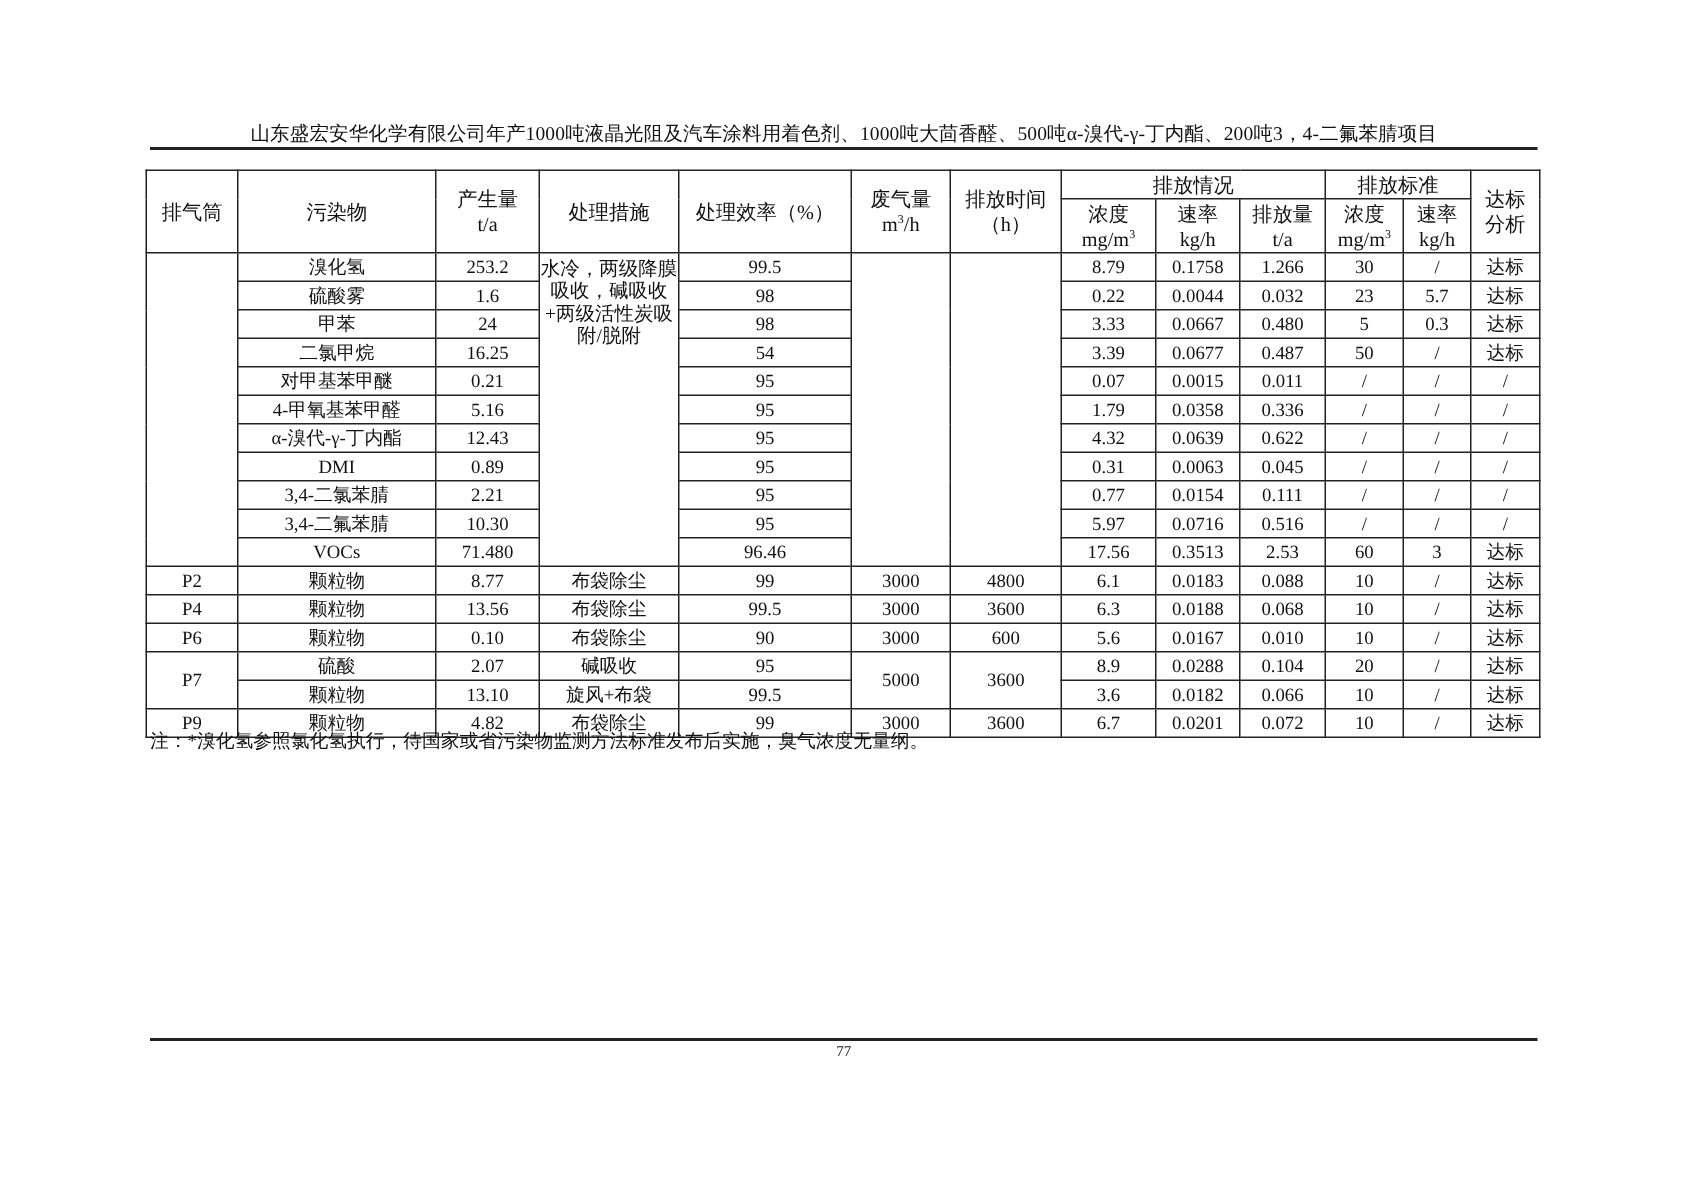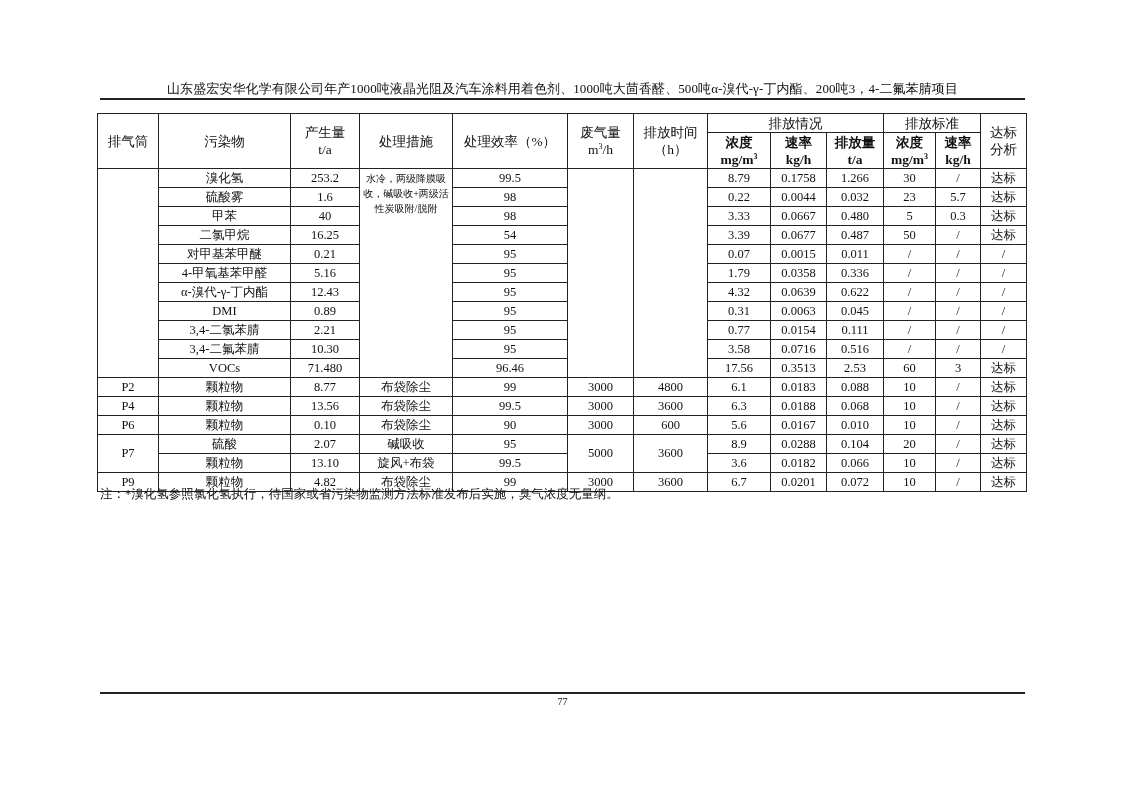--- a/index.html
+++ b/index.html
@@ -7,23 +7,23 @@
          font-family:"Liberation Serif","DejaVu Serif",serif; color:#111; }
   .header-title { position:absolute; left:100px; top:80px; width:925px; text-align:center;
                   font-size:13px; letter-spacing:0.1px; white-space:nowrap; }
   .header-rule { position:absolute; left:100px; top:98px; width:925px; height:2px; background:#222; }
   table.emis { position:absolute; left:97px; top:113px; border-collapse:collapse; table-layout:fixed;
                width:929px; font-size:12.5px; }
   table.emis td, table.emis th { border:1px solid #222; text-align:center; vertical-align:middle;
                padding:0; font-weight:normal; line-height:15px; overflow:hidden; }
   table.emis th { font-size:13.5px; line-height:17px; }
   tr.hrow1 th { height:18px; }
-  tr.hrow2 th { height:35px;font-weight:bold; }
+  tr.hrow2 th { height:35px; }
   tr.drow td { height:18px; }
-  .measure { font-size:10px; line-height:16px; text-align:center; padding-top:2px !important; vertical-align:top !important; }
+  .measure { font-size:13px; line-height:16px; text-align:center; padding-top:2px !important; vertical-align:top !important; }
   .note { position:absolute; left:100px; top:486px; font-size:12.5px; white-space:nowrap; }
   .footer-rule { position:absolute; left:100px; top:692px; width:925px; height:2px; background:#222; }
   .page-num { position:absolute; left:100px; top:696px; width:925px; text-align:center; font-size:10px; }
   sup { font-size:8px; line-height:0; }
 </style>
 </head>
 <body>
 
 <div class="header-title">山东盛宏安华化学有限公司年产1000吨液晶光阻及汽车涂料用着色剂、1000吨大茴香醛、500吨α-溴代-γ-丁内酯、200吨3，4-二氟苯腈项目</div>
 <div class="header-rule"></div>
@@ -87,21 +87,21 @@
         <td>98</td>
         <td>0.22</td>
         <td>0.0044</td>
         <td>0.032</td>
         <td>23</td>
         <td>5.7</td>
         <td>达标</td>
       </tr>
       <tr class="drow">
         <td>甲苯</td>
-        <td>40</td>
+        <td>24</td>
         <td>98</td>
         <td>3.33</td>
         <td>0.0667</td>
         <td>0.480</td>
         <td>5</td>
         <td>0.3</td>
         <td>达标</td>
       </tr>
       <tr class="drow">
         <td>二氯甲烷</td>
@@ -166,21 +166,21 @@
         <td>0.0154</td>
         <td>0.111</td>
         <td>/</td>
         <td>/</td>
         <td>/</td>
       </tr>
       <tr class="drow">
         <td>3,4-二氟苯腈</td>
         <td>10.30</td>
         <td>95</td>
-        <td>3.58</td>
+        <td>5.97</td>
         <td>0.0716</td>
         <td>0.516</td>
         <td>/</td>
         <td>/</td>
         <td>/</td>
       </tr>
       <tr class="drow">
         <td>VOCs</td>
         <td>71.480</td>
         <td>96.46</td>

